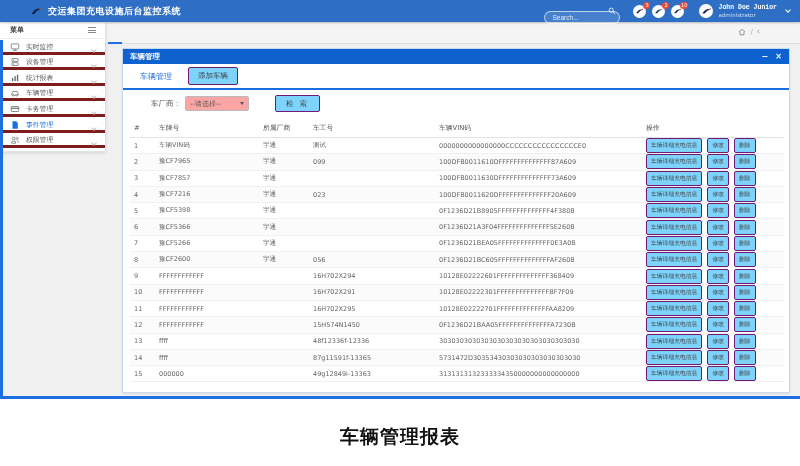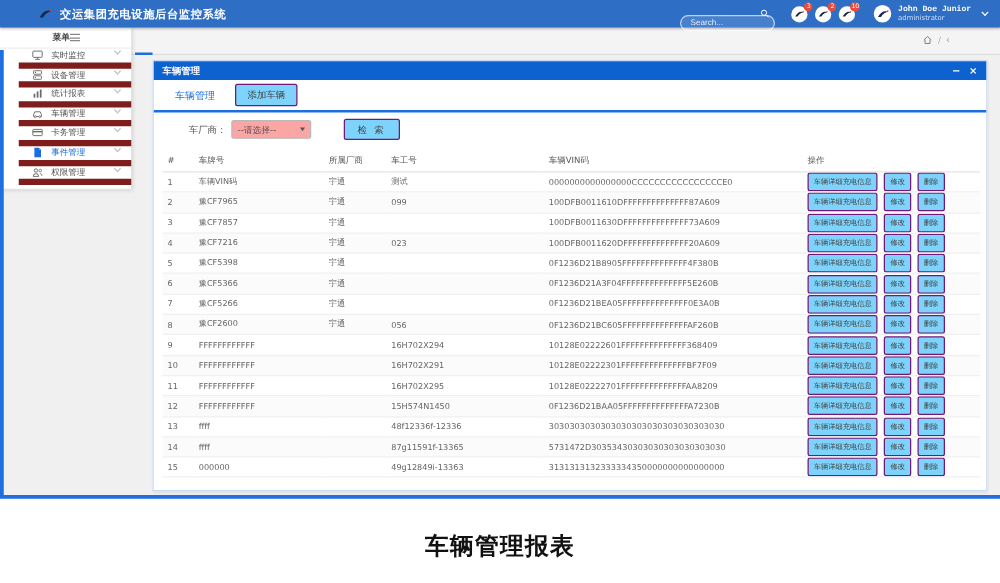--- a/index.html
+++ b/index.html
@@ -21,25 +21,25 @@
   .badge { position:absolute; top:-3px; right:-4px; min-width:7px; height:7px; background:#e74c3c; border-radius:4px; color:#fff; font-size:5px; line-height:7px; text-align:center; padding:0 1px; }
   .userblock { display:flex; align-items:center; gap:5px; margin-left:8px; cursor:pointer; }
   .avatar { width:14px; height:14px; background:#fff; border-radius:50%; display:flex; align-items:center; justify-content:center; overflow:hidden; }
   .user-texts { display:flex; flex-direction:column; line-height:1.1; }
   .user-name { color:#fff; font-size:6.5px; font-weight:bold; white-space:nowrap;font-family:Liberation Mono, monospace; }
   .user-role { color:rgba(255,255,255,.75); font-size:5.5px; }
   .chev-down-w { width:4px; height:4px; border-right:1px solid #fff; border-bottom:1px solid #fff; transform:rotate(45deg); margin-left:4px; margin-top:-2px; }
 
   
   .sidebar { position:absolute; left:0; top:22px; width:105px; background:#fff; z-index:20; box-shadow:1px 1px 3px rgba(0,0,0,.12); border-bottom:1px solid #e2e2e2; padding-bottom:3px; }
-  .menu-head { height:17px; display:flex; align-items:center; justify-content:center; padding:0 9px 0 10px; border-bottom:1px solid #eee; }
+  .menu-head { height:17px; display:flex; align-items:center; justify-content:space-between; padding:0 9px 0 10px; border-bottom:1px solid #eee; }
   .menu-label { font-size:7px; color:#444; font-weight:bold; }
   .hamburger { width:8px; cursor:pointer; }
   .hamburger span { display:block; height:1px; background:#888; margin:1.5px 0; }
-  .side-item { height:15.6px; display:flex; align-items:flex-start; padding:0 9px 0 10px; border-bottom:5px solid #7f1d1d; cursor:pointer;margin-left:15px; }
+  .side-item { height:15.6px; display:flex; align-items:flex-end; padding:0 9px 0 10px; border-bottom:3px solid #7f1d1d; cursor:pointer; }
   .side-item .lbl { font-size:6.8px; color:#555; margin-left:6px; white-space:nowrap; }
   .side-item.active .lbl { color:#1a6fe0; }
   .side-item .chev { margin-left:auto; width:4px; height:4px; border-right:1px solid #c0c0c0; border-bottom:1px solid #c0c0c0; transform:rotate(45deg); }
   .sicon { width:10px; height:10px; flex:0 0 10px; }
 
   .left-strip { position:absolute; left:0; top:40px; width:3px; height:358px; background:#1f6fe0; z-index:40; }
 
   
   .content { position:absolute; left:105px; top:22px; width:695px; height:377px; background:#f0f0f0; }
   .crumb-bar { height:22px; background:#f4f4f4; border-bottom:1px solid #ddd; position:relative; }

